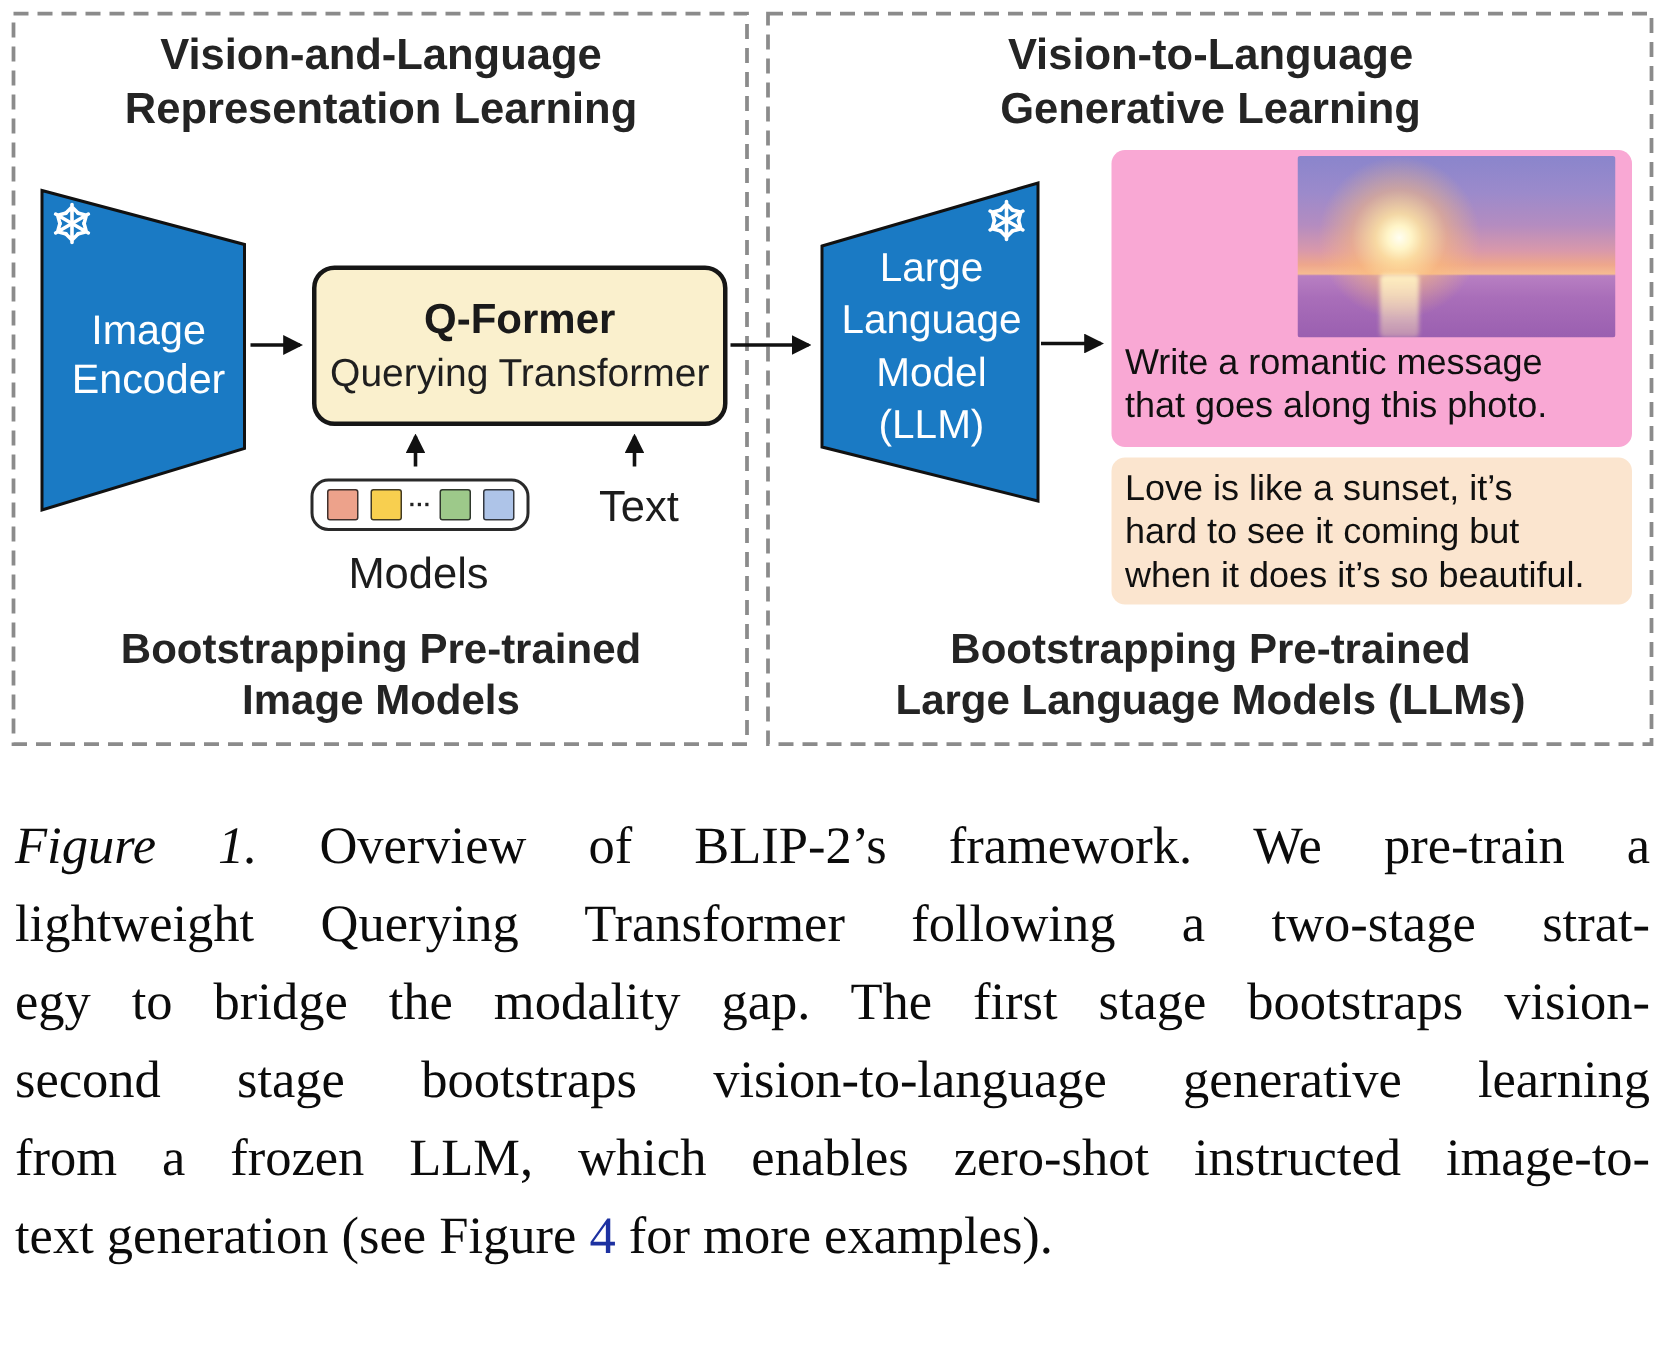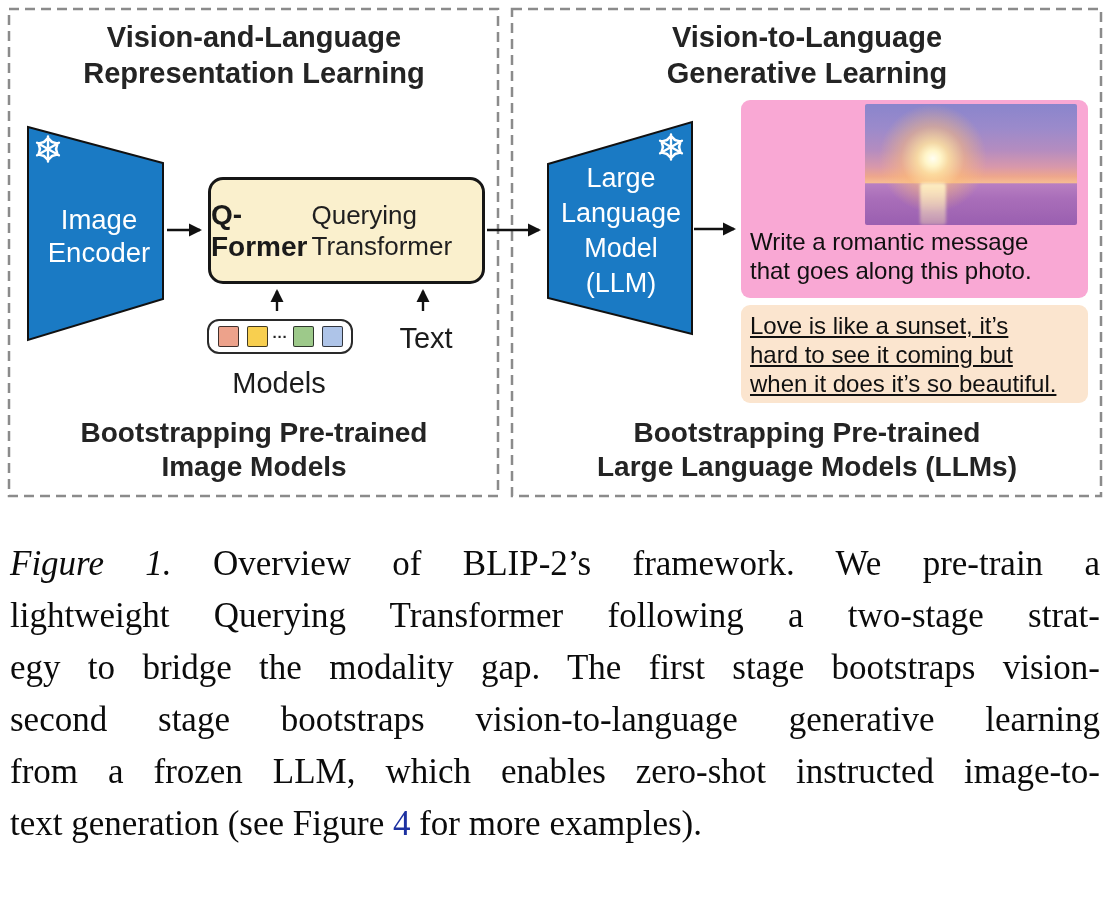--- a/index.html
+++ b/index.html
@@ -54,21 +54,21 @@
   .footer-right { left: 511px; top: 416px; width: 592px; }
 
   
   .qformer {
     left: 208px; top: 177px;
     width: 277px; height: 107px;
     box-sizing: border-box;
     border: 3px solid #161616;
     border-radius: 15px;
     display: flex;
-    flex-direction: row;
+    flex-direction: column;
     align-items: center;
     justify-content: center;
     gap: 4px;
   }
   .qformer-title { font-size: 28px; font-weight: 700; color: #1a1a1a; }
   .qformer-sub   { font-size: 26px; color: #1f1f1f; }
 
   
   .queries-box {
     left: 207px; top: 319px;
@@ -150,21 +150,21 @@
   .response-box {
     left: 741px; top: 305px;
     width: 347px; height: 98px;
     box-sizing: border-box;
     border-radius: 9px;
     padding: 6px 0 0 9px;
     font-size: 24px;
     line-height: 29px;
     color: #101010;
   }
-  .response-box div { white-space: nowrap; text-decoration: underline; }
+  .response-box div { white-space: nowrap; }
 
   
   .caption {
     position: absolute;
     left: 10px; top: 538px;
     width: 1090px;
     font-family: "Liberation Serif", "DejaVu Serif", serif;
     font-size: 35px;
     line-height: 52px;
     color: #0b0b0b;

